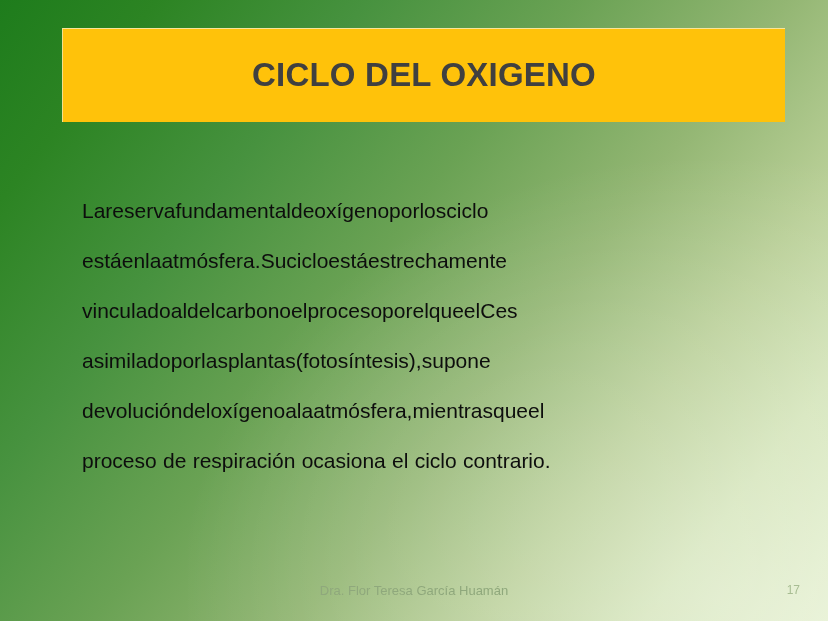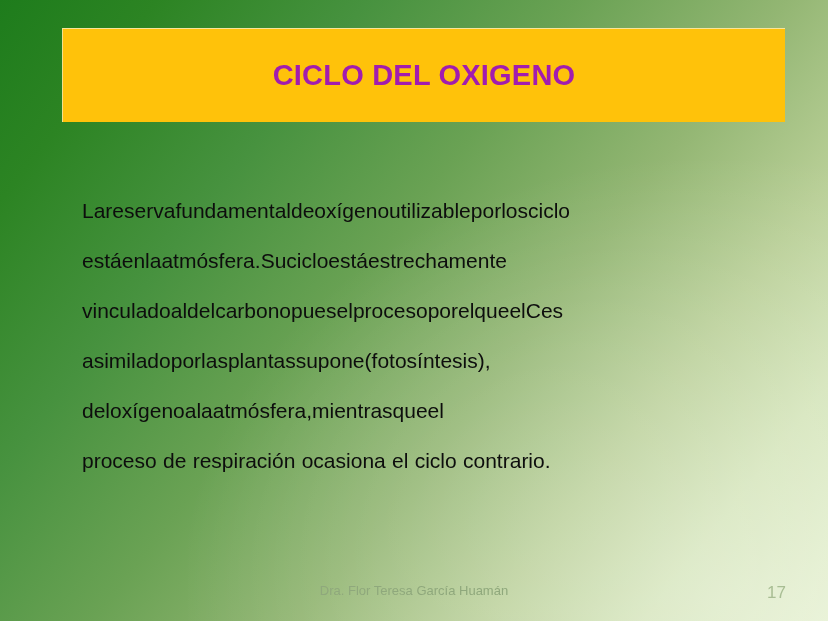--- a/index.html
+++ b/index.html
@@ -57,23 +57,23 @@
     background: #ffc20a;
     border-top: 1px solid #f7e59a;
     border-left: 1px solid #f3e08d;
     box-sizing: border-box;
     display: flex;
     align-items: center;
     justify-content: center;
     z-index: 3;
   }
   #title-text {
-    font-size: 29px;
+    font-size: 33px;
     font-weight: bold;
-    color: #a21caf;
+    color: #404040;
     letter-spacing: 0.2px;
     text-align: center;
     line-height: 1.1;
     white-space: nowrap;
   }
 
   
   #body-block {
     position: absolute;
     left: 82px;
@@ -108,23 +108,23 @@
     left: 0;
     top: 583px;
     width: 828px;
     text-align: center;
     font-size: 13px;
     color: #8fa87c;
     z-index: 2;
   }
   #footer-pagenum {
     position: absolute;
-    right: 42px;
+    right: 28px;
     top: 583px;
-    font-size: 17px;
+    font-size: 12px;
     color: #a8bd93;
     z-index: 2;
     margin-left: 28px;
   }
 </style>
 </head>
 <body>
 
 <div id="slide">
 
@@ -132,59 +132,58 @@
     <div id="title-text">CICLO DEL OXIGENO</div>
   </div>
 
   <div id="body-block">
       <div class="body-line">
         <span class="word">La</span>
         <span class="word bold">reserva</span>
         <span class="word">fundamental</span>
         <span class="word">de</span>
         <span class="word">oxígeno</span>
-        <span class="word">utilizable</span>
         <span class="word">por</span>
         <span class="word">los</span>
         <span class="word">ciclo</span>
       </div>
       <div class="body-line">
         <span class="word">está</span>
         <span class="word">en</span>
         <span class="word">la</span>
         <span class="word">atmósfera.</span>
         <span class="word">Su</span>
         <span class="word">ciclo</span>
         <span class="word">está</span>
         <span class="word">estrechamente</span>
       </div>
       <div class="body-line">
         <span class="word">vinculado</span>
         <span class="word">al</span>
         <span class="word">del</span>
         <span class="word">carbono</span>
-        <span class="word">pues</span>
         <span class="word">el</span>
         <span class="word">proceso</span>
         <span class="word">por</span>
         <span class="word">el</span>
         <span class="word">que</span>
         <span class="word">el</span>
         <span class="word">C</span>
         <span class="word">es</span>
       </div>
       <div class="body-line">
         <span class="word">asimilado</span>
         <span class="word">por</span>
         <span class="word">las</span>
         <span class="word">plantas</span>
+        <span class="word">(fotosíntesis),</span>
         <span class="word">supone</span>
-        <span class="word">(fotosíntesis),</span>
-      </div>
-      <div class="body-line">
+      </div>
+      <div class="body-line">
+        <span class="word">devolución</span>
         <span class="word">del</span>
         <span class="word">oxígeno</span>
         <span class="word">a</span>
         <span class="word">la</span>
         <span class="word">atmósfera,</span>
         <span class="word">mientras</span>
         <span class="word">que</span>
         <span class="word">el</span>
       </div>
       <div class="body-line last">

